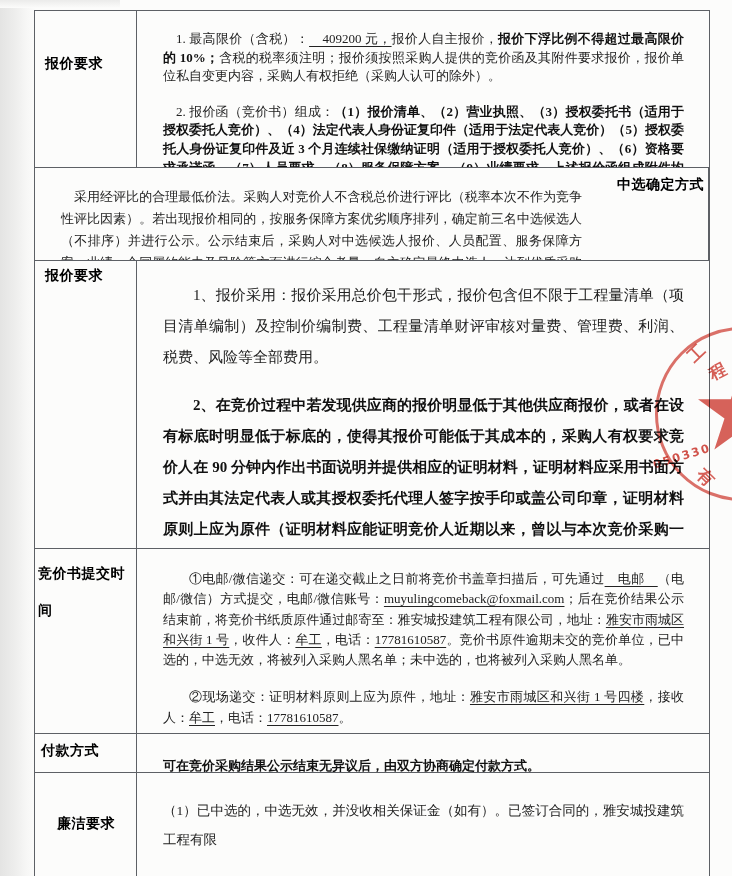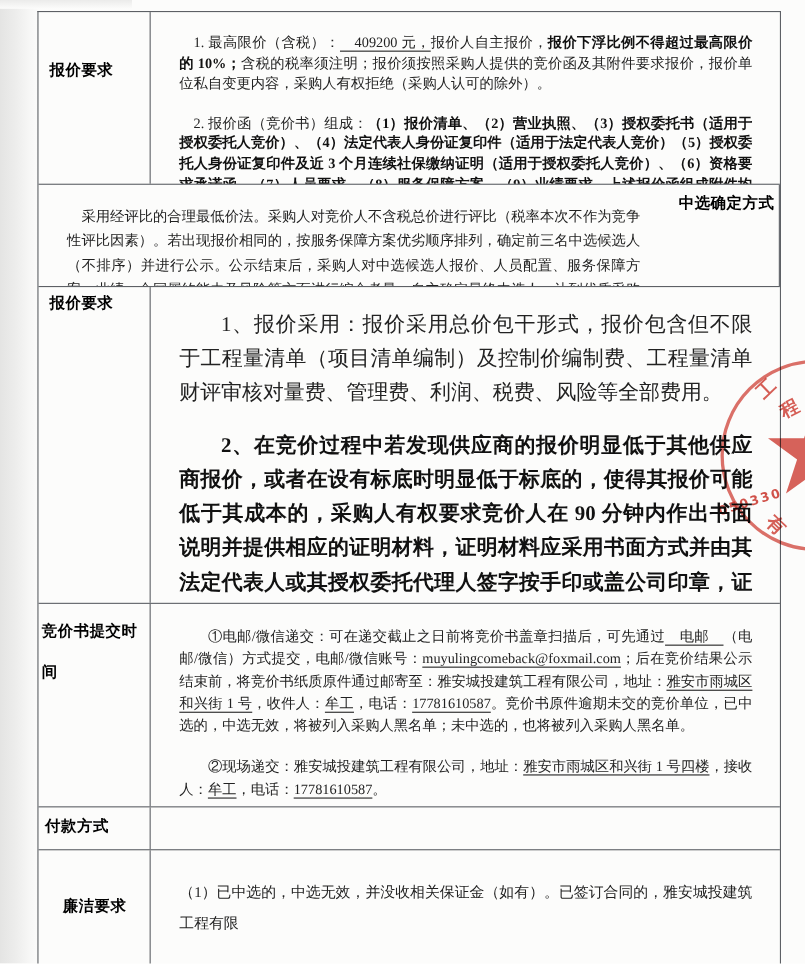--- a/index.html
+++ b/index.html
@@ -37,25 +37,25 @@
   }
   .para { margin:17px; }
   .b { font-weight:700; color:#111; }
   .u { text-decoration:underline; text-underline-offset:3px; text-decoration-thickness:1px; }
 
   
   .r0 { height:157px; } .r0 .content { line-height:18.6px; }
   .r0 .label { padding-top:44px; }
   .r1 { height:93px; }  .r1 .content { line-height:22px; padding-top:1px; }
   .r1 .label { padding-top:8px; }
-  .r2 { height:288px; } .r2 .content { line-height:31px; font-size:19px; }
+  .r2 { height:288px; } .r2 .content { line-height:31px; font-size:15px; }
   .r2 .label { padding-top:6px; }
   .r3 { height:185px; } .r3 .content { line-height:20.3px; padding-top:3px; }
   .r3 .label { padding-top:7px; line-height:37px; }
-  .r3 .lab-line { padding-left:3px; }
+  .r3 .lab-line { padding-left:3px;font-family:Liberation Mono, monospace; }
   .r3 .lab-line2 { padding-left:14px; }
   .r4 { height:39px; }  .r4 .content { line-height:20px; padding-top:5px; }
   .r4 .label { padding-top:8px; } .r4 .lab-line { padding-left:6px; }
   .r5 { height:150px; } .r5 .content { line-height:29px; font-size:13.5px; padding-top:6px; }
   .r5 .label { padding-top:42px; } .r5 .lab-line { padding-left:22px; }
 
   
   .seal { position:absolute; left:0; top:0; width:732px; height:876px; pointer-events:none; mix-blend-mode:multiply; }
   .seal-ring {
     position:absolute; left:655px; top:327px; width:168px; height:168px;
@@ -111,26 +111,29 @@
         <p class="para" style="text-indent: 2em;"><span class="">1、报价采用：报价采用总价包干形式，报价包含但不限于工程量清单（项目清单编制）及控制价编制费、工程量清单财评审核对量费、管理费、利润、税费、风险等全部费用。</span></p>
         <p class="para" style="text-indent: 2em;"><span class="b ">2、在竞价过程中若发现供应商的报价明显低于其他供应商报价，或者在设有标底时明显低于标底的，使得其报价可能低于其成本的，采购人有权要求竞价人在 90 分钟内作出书面说明并提供相应的证明材料，证明材料应采用书面方式并由其法定代表人或其授权委托代理人签字按手印或盖公司印章，证明材料原则上应为原件（证明材料应能证明竞价人近期以来，曾以与本次竞价采购一致或近似的价格来履行类似的业绩）。竞价人不能按时合理说明或者不能提供相应证明材料的，由评比小组认定该竞价人以低于成本报价竞标，其报价作无效处理，并有权将该竞价人列入雅安城投公司黑名单。</span></p>
       </div>
     </div>
     <div class="row r3">
       <div class="cell label">
         <div class="lab-line">竞价书提交时间</div>
       </div>
       <div class="cell content">
         <p class="para" style="text-indent: 2em;"><span class="">①电邮/微信递交：可在递交截止之日前将竞价书盖章扫描后，可先通过</span><span class="u">　电邮　</span><span class="">（电邮/微信）方式提交，电邮/微信账号：</span><span class="u">muyulingcomeback@foxmail.com</span><span class="">；后在竞价结果公示结束前，将竞价书纸质原件通过邮寄至：雅安城投建筑工程有限公司，地址：</span><span class="u">雅安市雨城区和兴街 1 号</span><span class="">，收件人：</span><span class="u">牟工</span><span class="">，电话：</span><span class="u">17781610587</span><span class="">。竞价书原件逾期未交的竞价单位，已中选的，中选无效，将被列入采购人黑名单；未中选的，也将被列入采购人黑名单。</span></p>
-        <p class="para" style="text-indent: 2em;"><span class="">②现场递交：雅安城投建筑工程有限公司，地址：</span><span class="u">雅安市雨城区和兴街 1 号四楼</span><span class="">，接收人：</span><span class="u">牟工</span><span class="">，电话：</span><span class="u">17781610587</span><span class="">。</span></p>
+        <p class="para" style="text-indent: 2em;"><span class="">②现场递交：证明材料原则上应为原件，地址：</span><span class="u">雅安市雨城区和兴街 1 号四楼</span><span class="">，接收人：</span><span class="u">牟工</span><span class="">，电话：</span><span class="u">17781610587</span><span class="">。</span></p>
       </div>
     </div>
     <div class="row r4">
       <div class="cell label">
         <div class="lab-line">付款方式</div>
+      </div>
+      <div class="cell content">
+        <p class="para" style="text-indent: 0em;"><span class="b ">可在竞价采购结果公示结束无异议后，由双方协商确定付款方式。</span></p>
       </div>
     </div>
     <div class="row r5">
       <div class="cell label">
         <div class="lab-line">廉洁要求</div>
       </div>
       <div class="cell content">
         <p class="para" style="text-indent: 0em;"><span class="">（1）已中选的，中选无效，并没收相关保证金（如有）。已签订合同的，雅安城投建筑工程有限</span></p>
       </div>
     </div>

